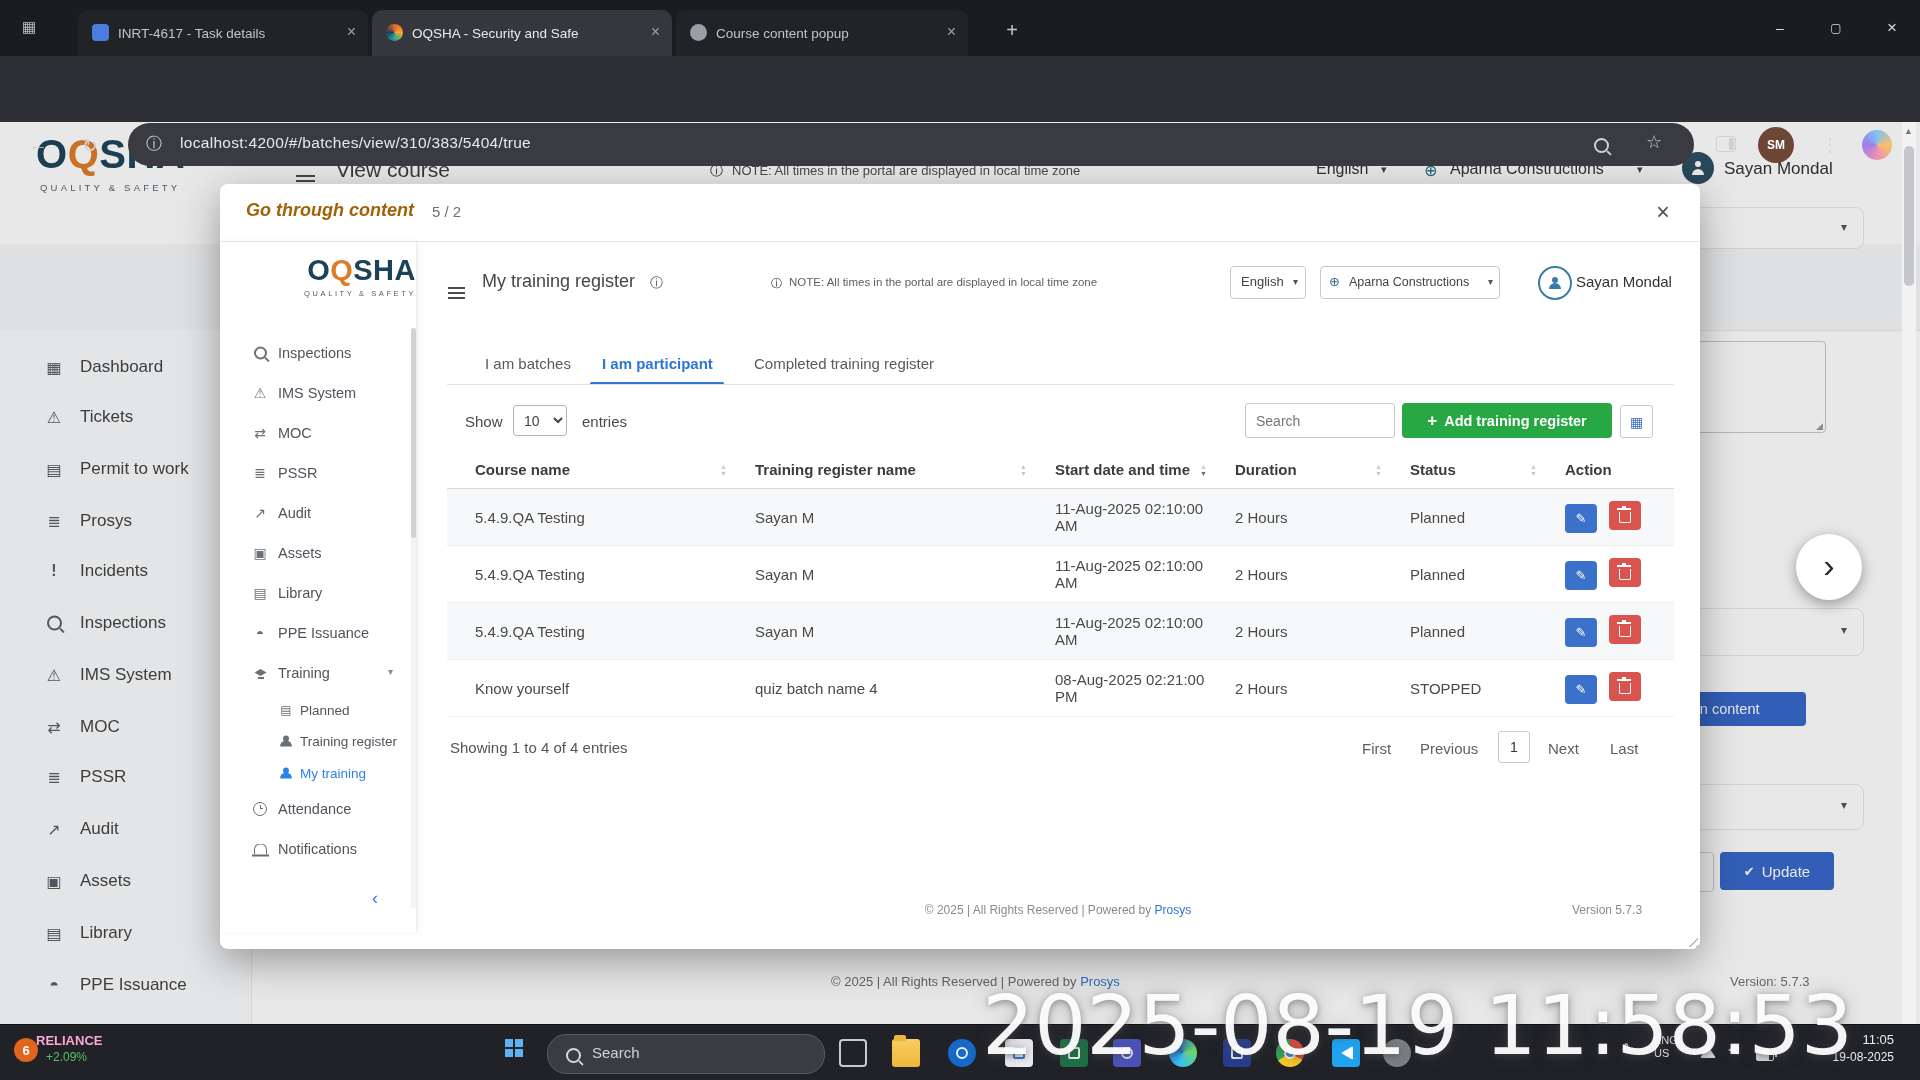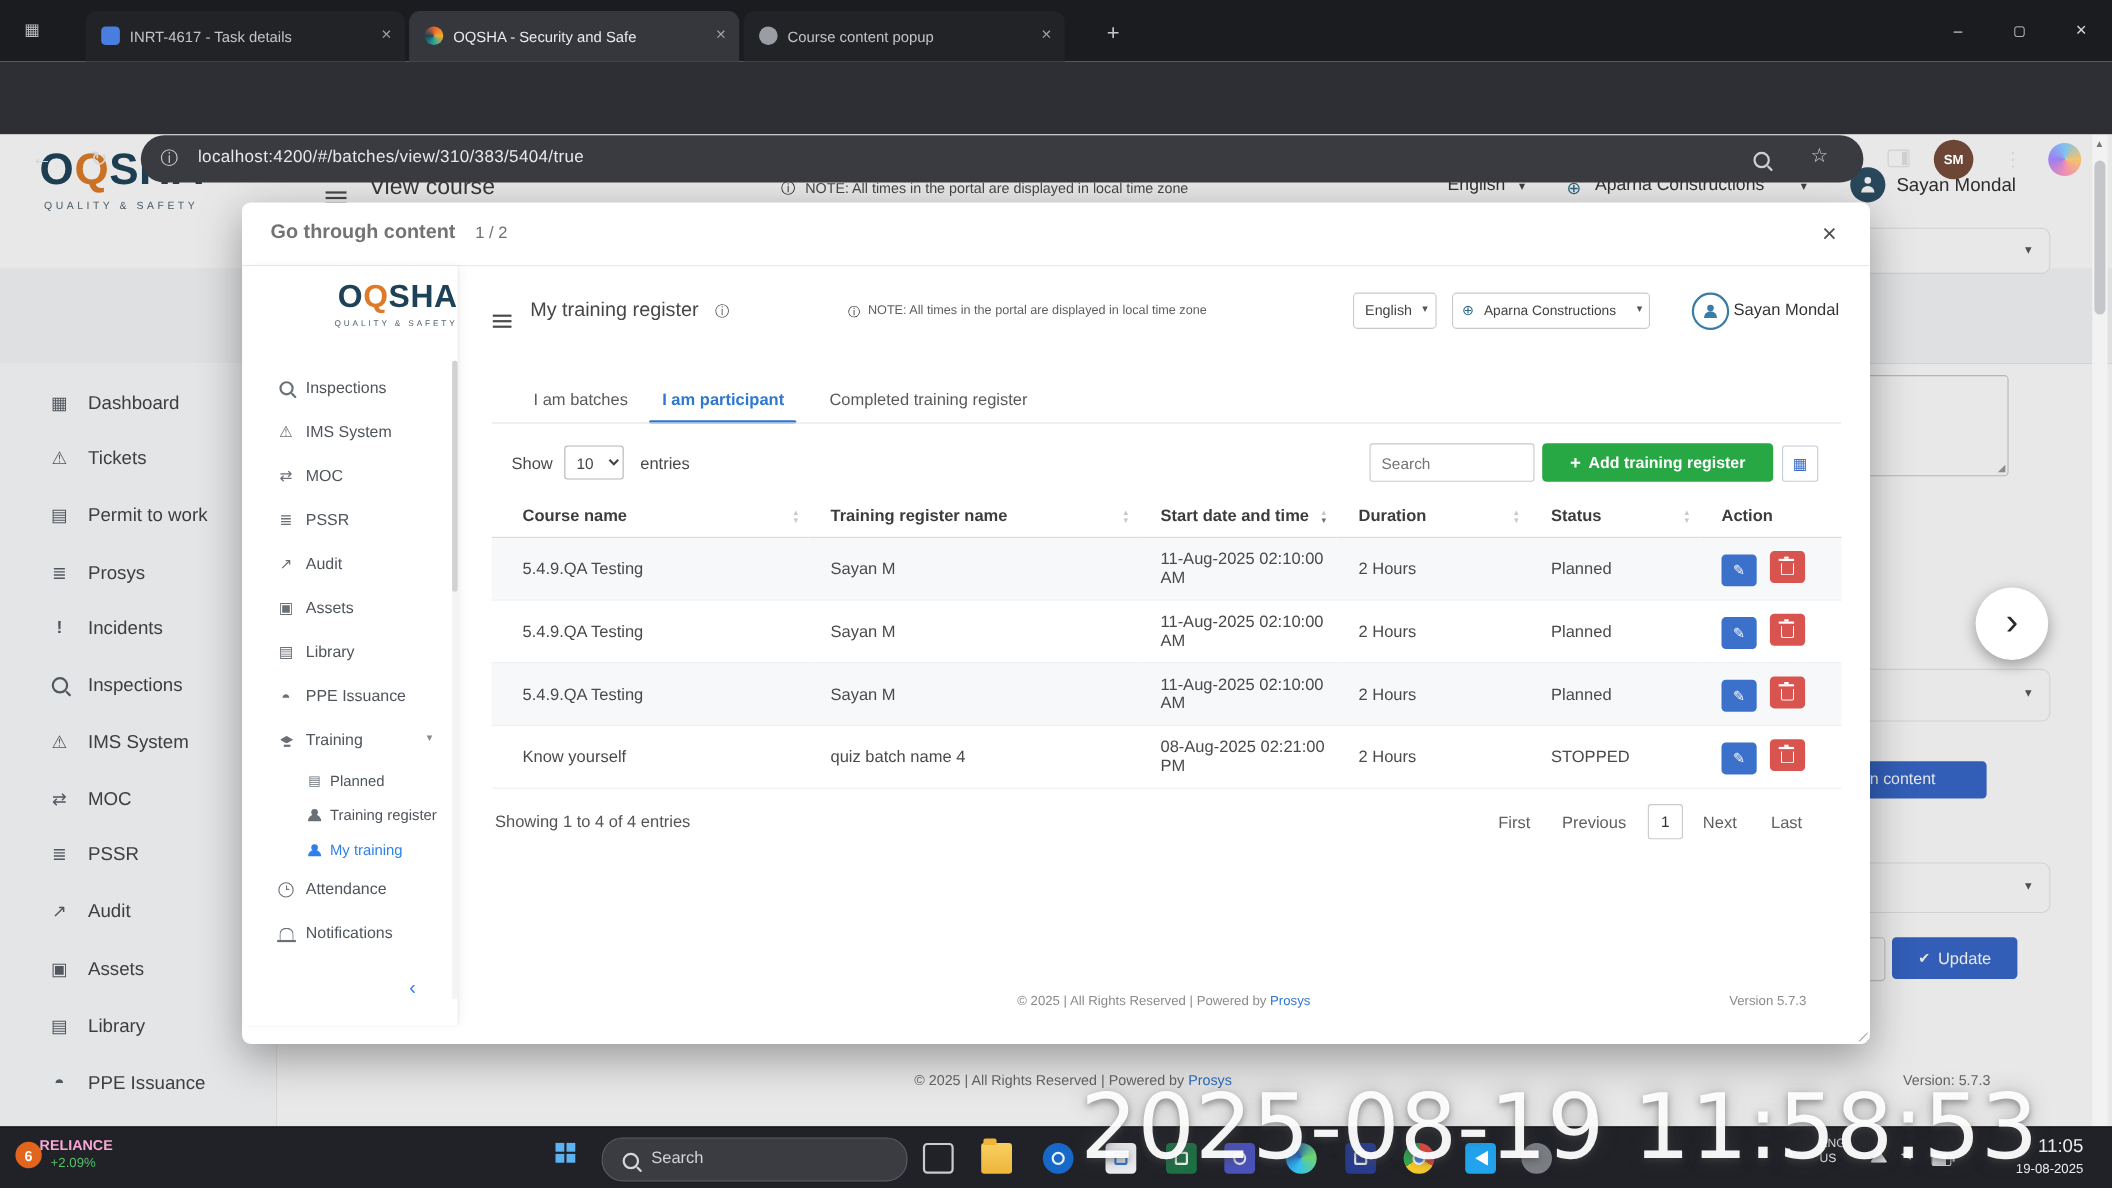--- a/index.html
+++ b/index.html
@@ -287,22 +287,22 @@
 
   <div class="abs" style="left:1902px;top:122px;width:14px;height:902px;background:#f2f2f2;z-index:6;">
     <span class="tx" style="left:2px;top:4px;font-size:9px;color:#777;">▲</span>
     <div class="abs" style="left:2px;top:24px;width:10px;height:140px;background:#c4c6c9;border-radius:5px;"></div>
   </div>
 
   <div class="backdrop"></div>
 
   <div class="modal">
     <div class="mheader">
-      <span class="tx" style="left:26px;top:16px;font-size:18px;font-weight:700;color:#737373;">Go through content</span>
-      <span class="tx" style="left:212px;top:19px;font-size:15px;color:#6f6f6f;">1 / 2</span>
+      <span class="tx" style="left:26px;top:16px;font-size:18px;font-weight:700;color:#a16207;font-style:italic;">Go through content</span>
+      <span class="tx" style="left:212px;top:19px;font-size:15px;color:#6f6f6f;">5 / 2</span>
       <div class="abs cen" style="left:1426px;top:11px;width:34px;height:34px;font-size:23px;color:#4f4f4f;">×</div>
     </div>
 
     <div class="mpanel">
       <div class="abs" style="left:0;top:12px;width:194px;text-align:right;">
         <div style="font-size:29px;" class="logo-big"><span>O</span><span class="logo-q">Q</span><span>SHA</span></div>
         <div style="font-size:7.5px;letter-spacing:2.6px;color:#51616d;margin-top:2px;">QUALITY &amp; SAFETY</div>
       </div>
       <div class="mrow" style="top:91px;">
           <span class="mic">
@@ -564,20 +564,20 @@
 
     <span class="tx" style="left:1622px;top:16px;font-size:14px;font-weight:700;color:#d6d7d9;">^</span>
     <div class="abs" style="left:1654px;top:9px;width:34px;text-align:left;line-height:13px;">
       <div style="font-size:11px;color:#e2e3e5;">ENG</div>
       <div style="font-size:11px;color:#e2e3e5;">US</div>
     </div>
     <span class="abs" style="left:1700px;top:19px;"><span class="ic-wifi"></span></span>
     <span class="tx" style="left:1728px;top:17px;font-size:12px;color:#d8d9db;">◀</span>
     <span class="abs" style="left:1756px;top:22px;"><span class="ic-batt"></span></span>
     <div class="abs" style="left:1806px;top:7px;width:88px;text-align:right;">
-      <div style="font-size:17px;color:#ececec;">11:05</div>
+      <div style="font-size:13px;color:#ececec;">11:05</div>
       <div style="font-size:12px;color:#ececec;margin-top:3px;">19-08-2025</div>
     </div>
   </div>
 
   <div class="wm wm-outer">2025-08-19 11:58:53</div>
 
 </div>
 
 </body></html>

